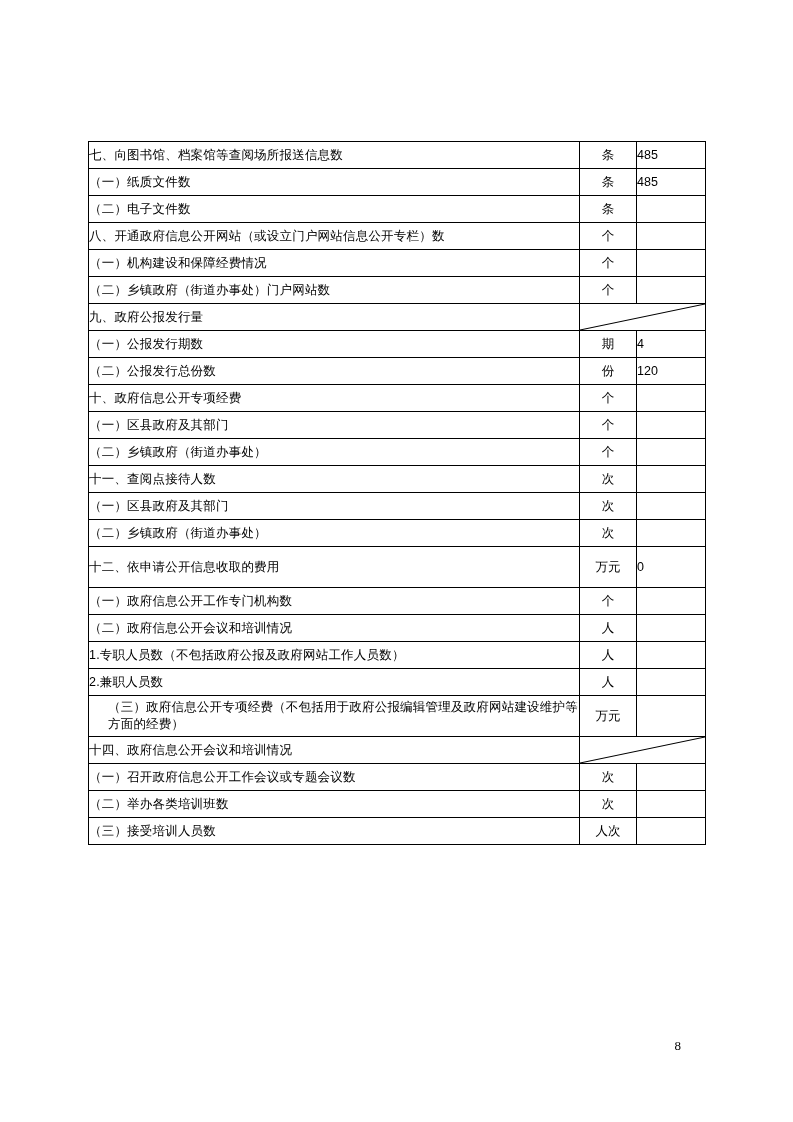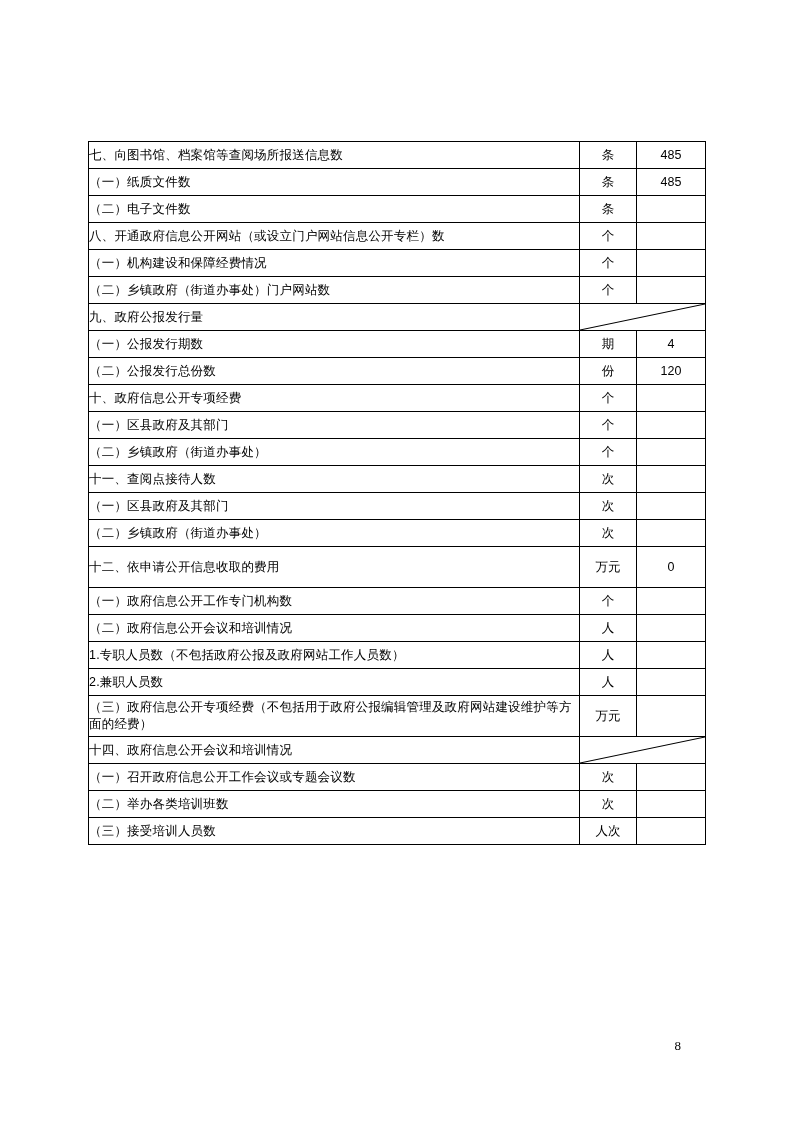--- a/index.html
+++ b/index.html
@@ -43,21 +43,20 @@
   td.label {
     padding: 3px 4px 3px 6px;
     letter-spacing: 0.2px;
   }
   td.unit {
     text-align: center;
     width: 56px;
     font-size: 12.5px;
   }
   td.value {
-    text-align: center;
     width: 68px;
     font-size: 12.5px;
   }
   .ind0 { padding-left: 6px; }
   .ind1 { padding-left: 24px; }
   .ind2 { padding-left: 48px; }
   .two-line { line-height: 1.5; }
   
   td.slash {
     position: relative;
@@ -184,21 +183,21 @@
             <td class="label ind2">1.专职人员数（不包括政府公报及政府网站工作人员数）</td>
             <td class="unit">人</td>
             <td class="value"></td>
           </tr>
           <tr>
             <td class="label ind2">2.兼职人员数</td>
             <td class="unit">人</td>
             <td class="value"></td>
           </tr>
           <tr>
-            <td class="label ind1 two-line" style="height: 40px;">（三）政府信息公开专项经费（不包括用于政府公报编辑管理及政府网站建设维护等方面的经费）</td>
+            <td class="label ind1 two-line" style="height: 40px; padding-left: 19px;">（三）政府信息公开专项经费（不包括用于政府公报编辑管理及政府网站建设维护等方面的经费）</td>
             <td class="unit">万元</td>
             <td class="value"></td>
           </tr>
           <tr>
             <td class="label ind0">十四、政府信息公开会议和培训情况</td>
             <td class="slash" colspan="2">
               <svg class="diag" viewBox="0 0 124 26" preserveAspectRatio="none">
                 <line x1="0" y1="26" x2="124" y2="0" stroke="#000" stroke-width="1"></line>
               </svg>
             </td>

